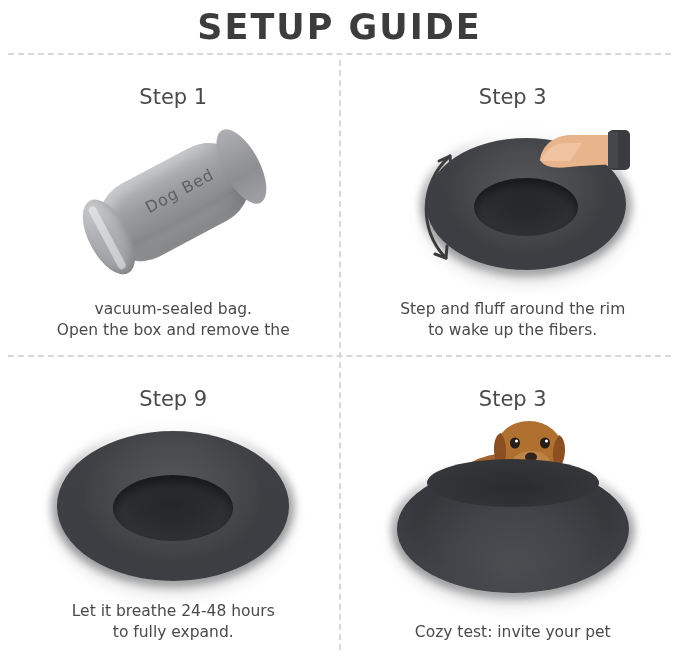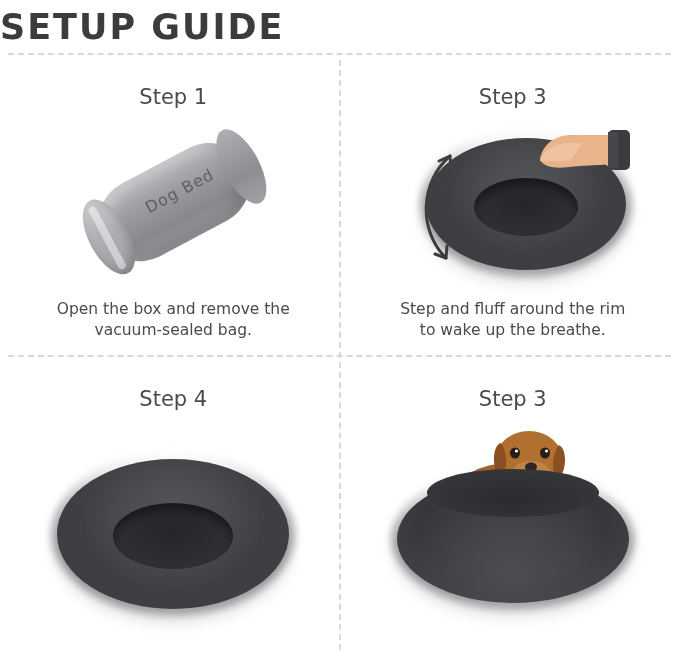--- a/index.html
+++ b/index.html
@@ -14,20 +14,21 @@
     color: #3b3b3b;
     overflow: hidden;
   }
   .page {
     position: relative;
     width: 679px;
     height: 657px;
     box-sizing: border-box;
   }
   .title {
+    text-align: center;
     font-family: "DejaVu Sans", sans-serif;
     font-weight: bold;
     font-size: 35px;
     letter-spacing: 2px;
     color: #3c3c3c;
     padding-top: 7px;
     height: 46px;
     box-sizing: border-box;
   }
   .grid {
@@ -224,22 +225,22 @@
       <div class="step-label">Step 1</div>
       <div class="art">
         <div class="bag-wrap">
           <div class="bag-body"></div>
           <div class="bag-right"></div>
           <div class="bag-cap"></div>
           <div class="bag-text">Dog Bed</div>
         </div>
       </div>
       <div class="caption">
+        <span class="line">vacuum-sealed bag.</span>
         <span class="line">Open the box and remove the</span>
-        <span class="line">vacuum-sealed bag.</span>
       </div>
     </div>
 
     <div class="cell">
       <div class="step-label">Step 3</div>
       <div class="art">
         <div style="position:relative;width:230px;height:160px;">
 
           <svg class="arrow-left" viewBox="0 0 60 130">
             <path d="M44 14 C 14 40, 12 88, 40 116" stroke="#3d3d3d" stroke-width="3" fill="none" stroke-linecap="round"></path>
@@ -255,32 +256,36 @@
           <svg class="hand" viewBox="0 0 110 72">
             <path d="M18 40 C 20 24, 34 14, 52 15 L 96 15 L 96 44 L 58 46 C 40 48, 24 50, 18 40 Z" fill="#e8b48b"></path>
             <path d="M18 41 C 22 30, 32 23, 46 23 L 60 23 C 56 30, 52 36, 48 41 Z" fill="#f0c3a0"></path>
             <rect x="86" y="10" width="22" height="40" rx="5" fill="#3b3c40"></rect>
             <path d="M86 12 L 96 12 L 96 48 L 86 48 Z" fill="#46474b"></path>
           </svg>
         </div>
       </div>
       <div class="caption">
         <span class="line">Step and fluff around the rim</span>
-        <span class="line">to wake up the breathe.</span>
+        <span class="line">to wake up the fibers.</span>
       </div>
     </div>
 
     <div class="cell">
-      <div class="step-label">Step 4</div>
+      <div class="step-label">Step 9</div>
       <div class="art">
         <div class="bed" style="width:232px;height:150px;">
           <div class="rim" style="width:232px;height:150px;"></div>
           <div class="hole" style="left:56px;top:44px;width:120px;height:66px;"></div>
         </div>
       </div>
+      <div class="caption">
+        <span class="line">Let it breathe 24-48 hours</span>
+        <span class="line">to fully expand.</span>
+      </div>
     </div>
 
     <div class="cell">
       <div class="step-label">Step 3</div>
       <div class="art">
         <div style="position:relative;width:232px;height:160px;">
 
           <svg class="puppy" viewBox="0 0 150 130">
 
             <ellipse cx="78" cy="92" rx="58" ry="34" fill="#a5642f"></ellipse>
@@ -304,17 +309,18 @@
             <ellipse cx="104" cy="114" rx="15" ry="9" fill="#c08448"></ellipse>
           </svg>
 
           <div class="bed" style="position:absolute;left:0;top:28px;width:232px;height:128px;">
             <div class="rim" style="width:232px;height:128px;background:radial-gradient(ellipse at 50% 78%, #4c4d51 0%, #44454a 35%, #393a3e 62%, #2d2e32 100%);"></div>
             <div style="position:absolute;left:30px;top:-6px;width:172px;height:48px;border-radius:50%;background:radial-gradient(ellipse at 50% 60%, #2a2b2f 0%, #35363a 70%, #3f4044 100%);"></div>
           </div>
         </div>
       </div>
       <div class="caption">
+        <span class="line">Cozy test: invite your pet</span>
       </div>
     </div>
 
   </div>
 </div>
 
 </body></html>

